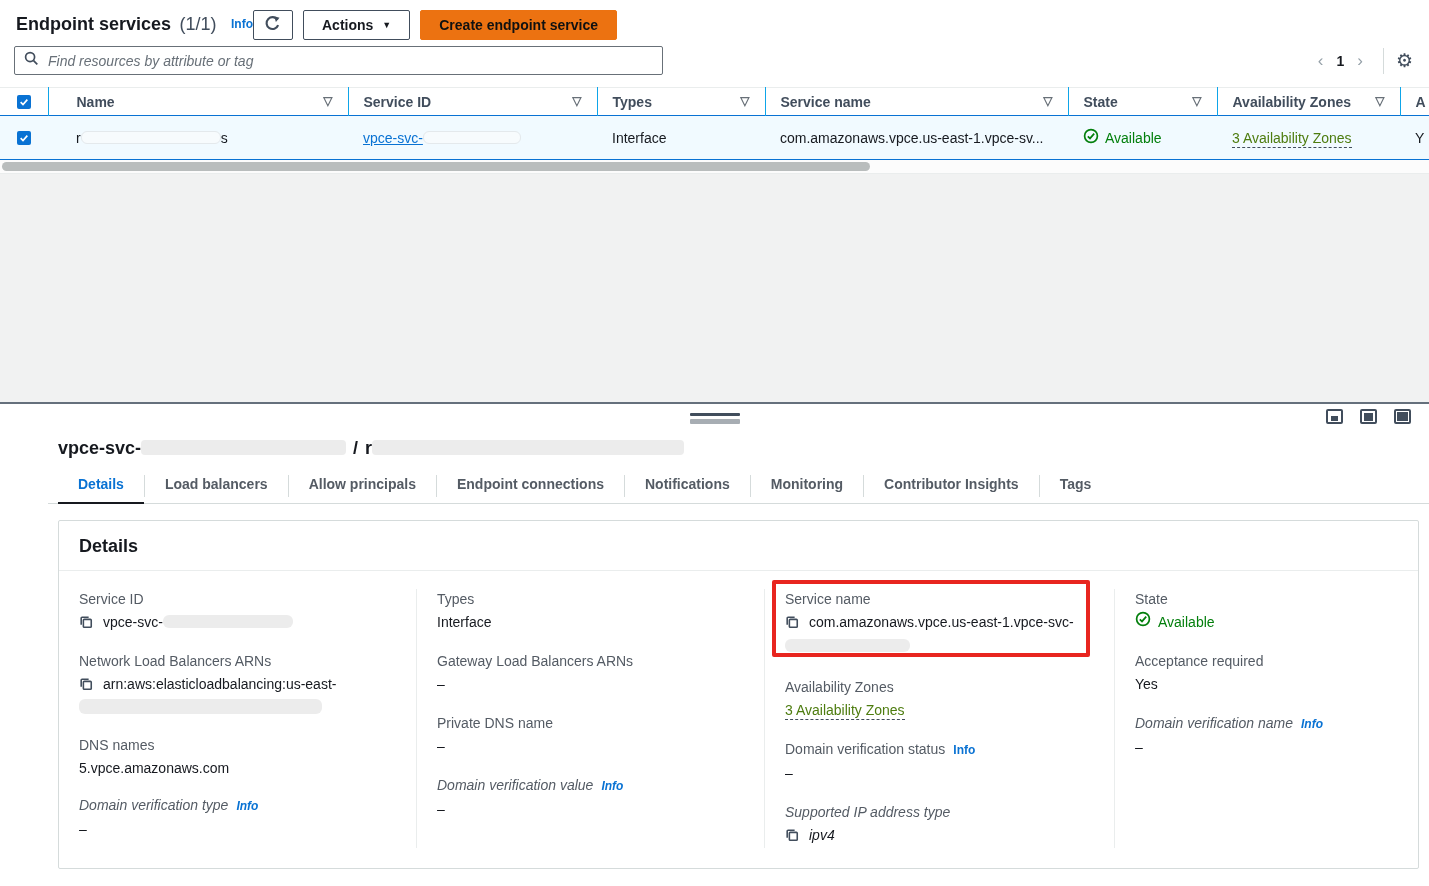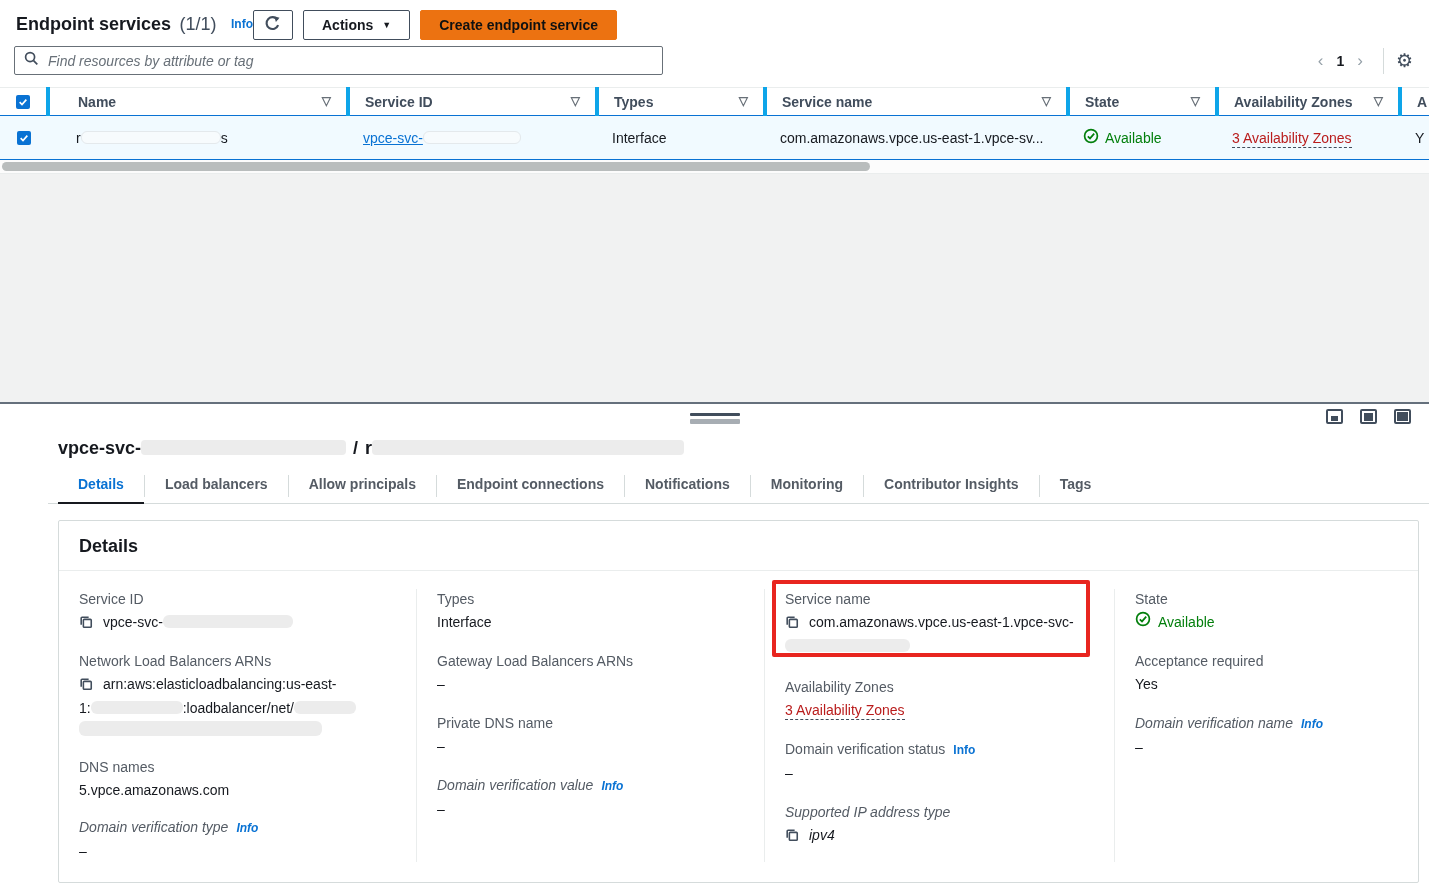--- a/index.html
+++ b/index.html
@@ -30,35 +30,35 @@
   .chev { color: #95a0a8; font-size: 17px; padding: 0 8px; cursor: pointer; line-height: 24px; }
   .page-num { font-weight: bold; font-size: 14px; padding: 0 5px; cursor: pointer; }
   .pager-divider { width: 1px; height: 26px; background: #d5dbdb; margin: 0 12px; }
   .gear { font-size: 19px; color: #414d5c; cursor: pointer; line-height: 20px; }
   
   .table-wrap { overflow: hidden; width: 100%; }
   table { border-collapse: collapse; table-layout: fixed; width: 1620px; }
   th, td { white-space: nowrap; overflow: hidden; text-align: left; font-size: 14px; }
   thead tr { height: 28px; border-top: 1px solid #eaeded; }
   th { font-weight: bold; color: #414d5c; padding: 0 15px; }
-  th + th { border-left: 4px solid #0ea5e9; }
+  th + th { border-left: 1px solid #0ea5e9; }
   th .filter { float: right; color: #687078; font-size: 12px; cursor: pointer; }
   tbody tr { height: 34px; background: #f1faff; border-top: 1px solid #0972d3; border-bottom: 1px solid #0972d3; }
   td { padding: 12px 15px; color: #16191f; }
   .cb-col { width: 48px; padding: 0 !important; border-left: none !important; }
   .checkbox { width: 14px; height: 14px; background: #0972d3; border-radius: 2px; margin: 0 auto;
               display: flex; align-items: center; justify-content: center; cursor: pointer; }
   .name-col { width: 300px; } .name-cell { padding-left: 28px; }
   .sid-col { width: 249px; } .types-col { width: 168px; } .sname-col { width: 303px; }
   .state-col { width: 149px; } .az-col { width: 183px; } .acc-col { width: 220px; }
   .redact { display: inline-block; background: #ebedee; border-radius: 6px; height: 13px; vertical-align: -1px; }
   tbody .redact { background: #f7fbfd; border: 1px solid #e4e9ec; }
   .link { color: #0972d3; text-decoration: underline; cursor: pointer; }
   .state-ok { color: #037f0c; display: inline-flex; align-items: center; gap: 6px; }
-  .az-link { color: #b91c1c; border-bottom: 1px dashed #414d5c; padding-bottom: 1px; cursor: pointer; }
+  .az-link { color: #4d7c0f; border-bottom: 1px dashed #414d5c; padding-bottom: 1px; cursor: pointer; }
   
   .hscroll { height: 13px; position: relative; background: #fcfcfc; }
   .hscroll-thumb { position: absolute; left: 2px; top: 2px; width: 868px; height: 9px; background: #b9bdbd; border-radius: 5px; cursor: pointer; }
   .filler { height: 229px; background: #f1f2f2; border-top: 1px solid #eaeded; }
   
   .split { background: #fff; border-top: 2px solid #65707c; position: relative; height: 493px; padding-left: 48px; }
   .drag-handle { position: absolute; left: 50%; transform: translateX(-50%); top: 9px; width: 50px; cursor: row-resize; }
   .drag-handle .b1 { height: 3px; background: #414d5c; border-radius: 1px; margin-bottom: 3px; }
   .drag-handle .b2 { height: 5px; background: #a7adb3; border-radius: 1px; }
   .layout-controls { position: absolute; right: 18px; top: 5px; display: flex; gap: 17px; }
@@ -274,21 +274,20 @@
                 </svg></span><span>vpce-svc-</span><span class="redact" style="width:130px"></span>
           </div>
         </div>
         <div class="field">
           <div class="flabel">Network Load Balancers ARNs</div>
           <div class="fvalue">
             <div><span class="copy"><svg width="14" height="14" viewBox="0 0 16 16">
                     <rect x="5" y="5" width="9" height="9" rx="1" fill="none" stroke="#414d5c" stroke-width="1.8"></rect>
                     <path d="M11 2.5 H3.5 A1 1 0 0 0 2.5 3.5 V11" fill="none" stroke="#414d5c" stroke-width="1.8"></path>
                   </svg></span><span>arn:aws:elasticloadbalancing:us-east-</span></div>
-            <div><span>1:</span><span class="redact" style="width:92px"></span><span>:loadbalancer/net/</span><span class="redact" style="width:62px"></span></div>
             <div><span class="redact" style="width:243px;height:15px"></span></div>
           </div>
         </div>
         <div class="field">
           <div class="flabel">DNS names</div>
           <div class="fvalue">
             <div>5.vpce.amazonaws.com</div>
           </div>
         </div>
         <div class="field">

